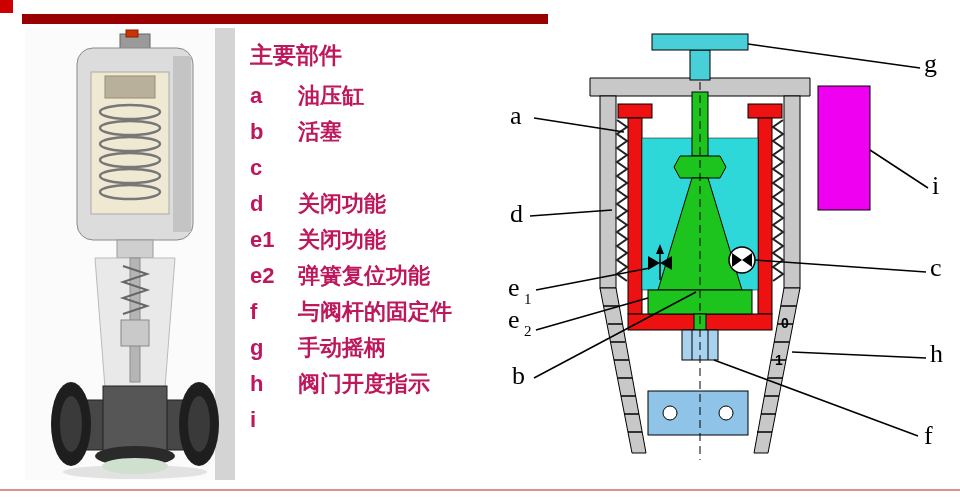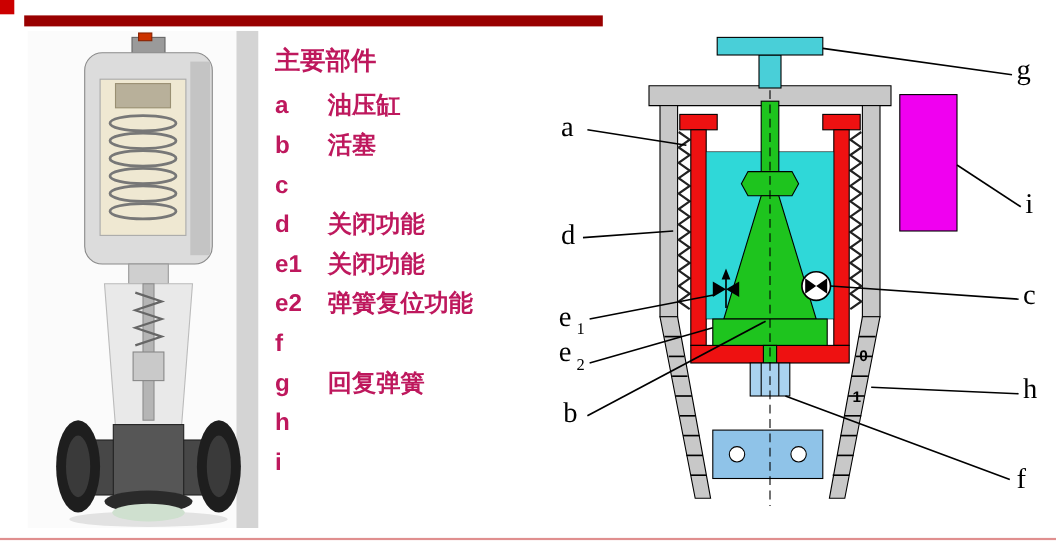--- a/index.html
+++ b/index.html
@@ -91,27 +91,29 @@
     <div class="part-row">
       <span class="part-key">e1</span>
       <span class="part-label">关闭功能</span>
     </div>
     <div class="part-row">
       <span class="part-key">e2</span>
       <span class="part-label">弹簧复位功能</span>
     </div>
     <div class="part-row">
       <span class="part-key">f</span>
+      <span class="part-label">与阀杆的固定件</span>
     </div>
     <div class="part-row">
       <span class="part-key">g</span>
-      <span class="part-label">回复弹簧</span>
+      <span class="part-label">手动摇柄</span>
     </div>
     <div class="part-row">
       <span class="part-key">h</span>
+      <span class="part-label">阀门开度指示</span>
     </div>
     <div class="part-row">
       <span class="part-key">i</span>
     </div>
   </div>
 
   <div class="diagram">
     <svg viewBox="0 0 460 450" width="460" height="450">
 
       <rect x="318" y="58" width="52" height="124" stroke="#000" fill="#f000f0"></rect>

